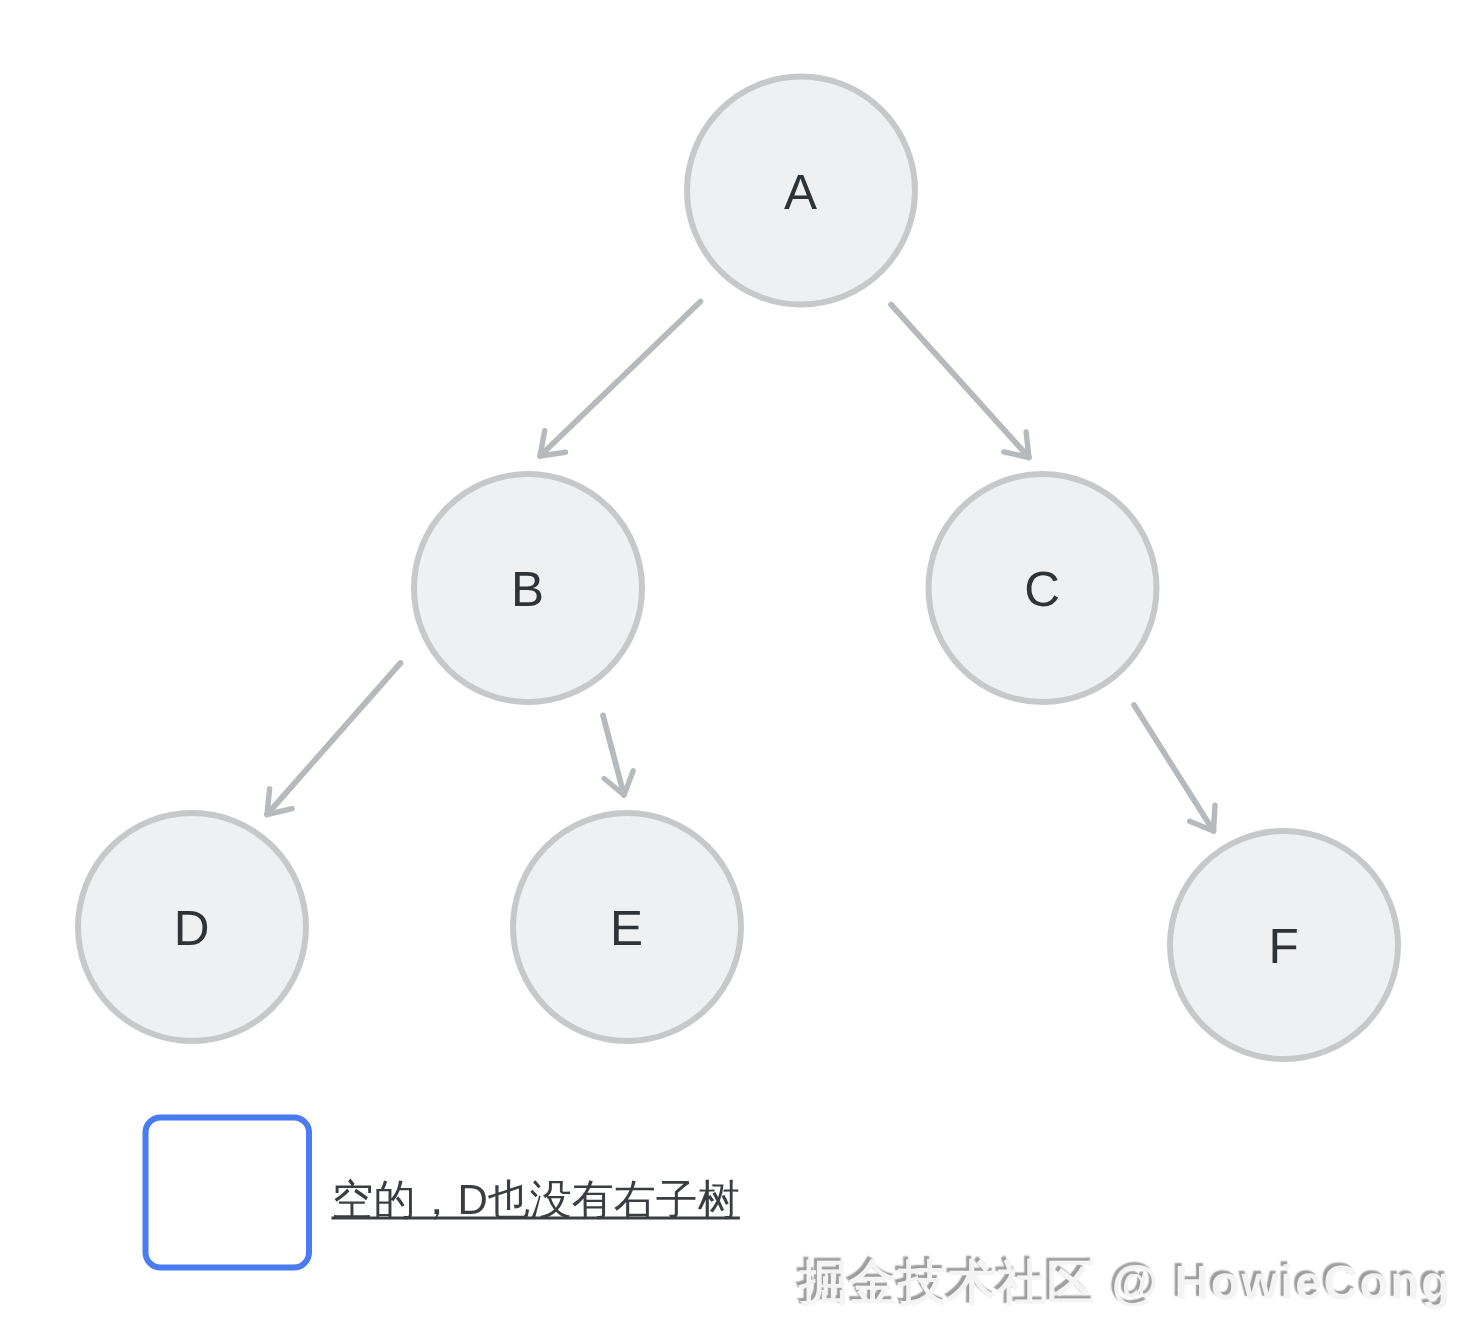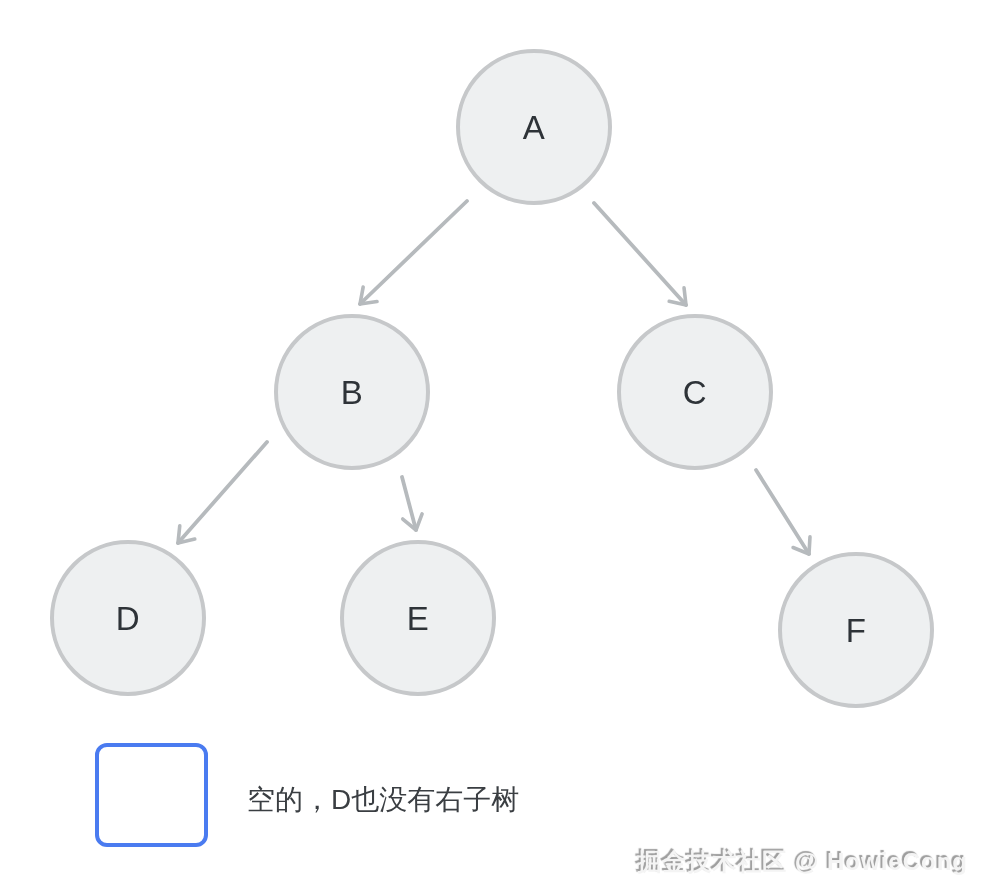--- a/index.html
+++ b/index.html
@@ -41,29 +41,30 @@
   .legend-box {
     position: absolute;
     left: 95px; top: 743px;
     width: 113px; height: 104px;
     background: #ffffff;
     border: 4px solid #4a7bf0;
     border-radius: 12px;
   }
   .legend-text {
     position: absolute;
-    left: 247px; top: 781px;
+    left: 221px; top: 781px;
     font-size: 28px;
     color: #3a3e42;
     white-space: nowrap;
+    text-decoration: underline;
   }
   .watermark {
     position: absolute;
     right: 16px; bottom: 18px;
-    font-size: 24px;
+    font-size: 32px;
     font-weight: bold;
     white-space: nowrap;
     color: #f4f4f4;
     text-shadow: -2px -2px 1px #9d9d9d, 1px 1px 0 #ffffff;
     letter-spacing: 1px;
   }
 </style>
 </head>
 <body>
 

